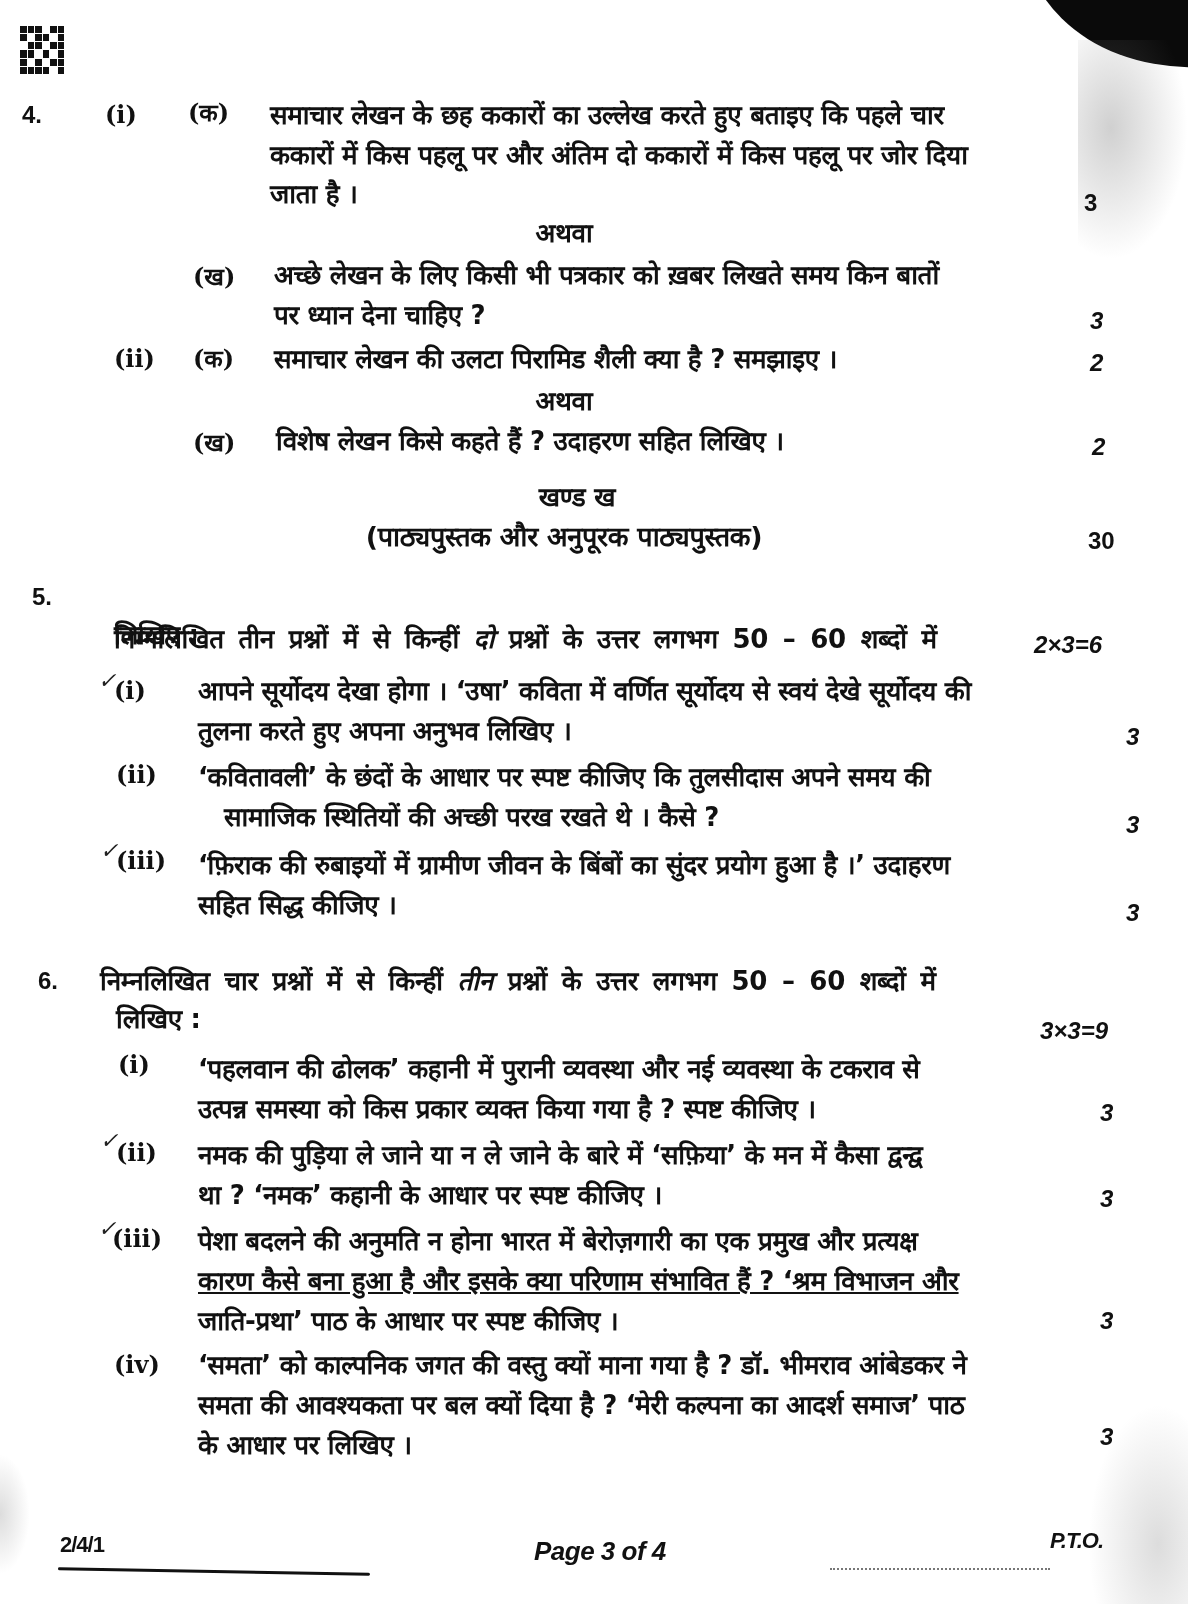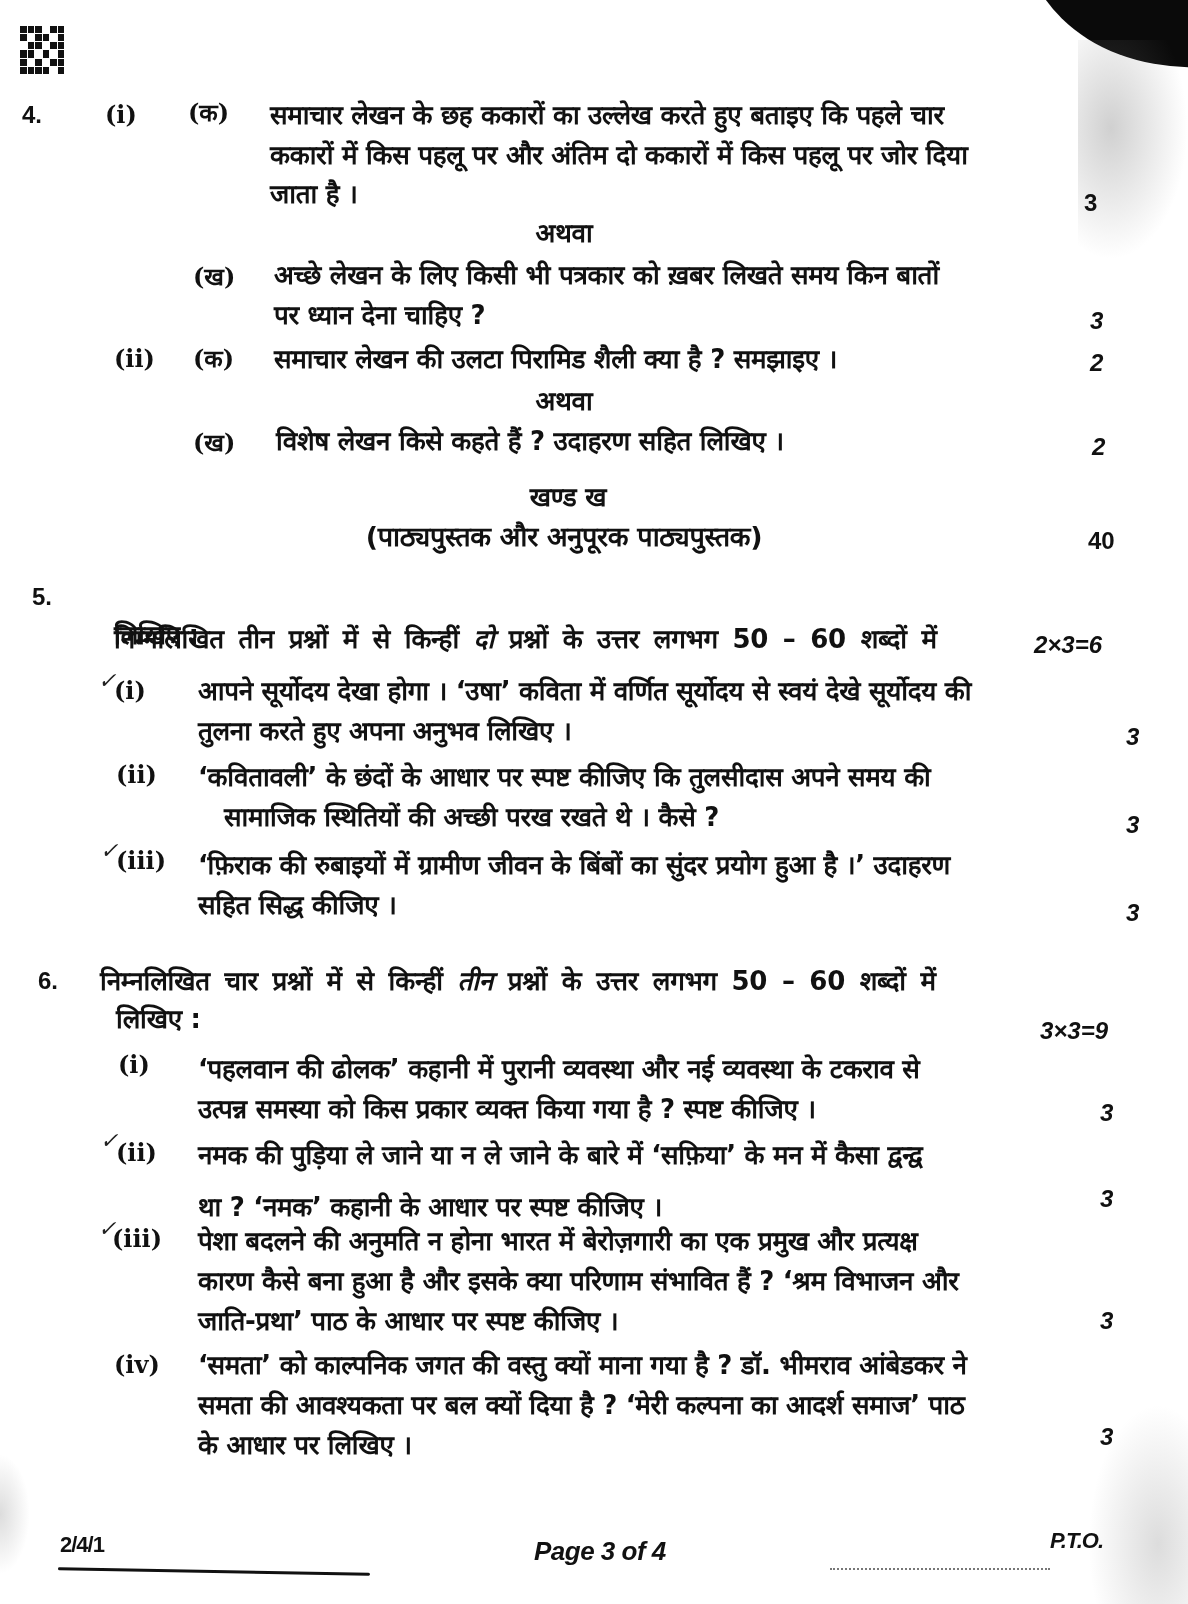--- a/index.html
+++ b/index.html
@@ -119,23 +119,23 @@
     <div class="abs mark" style="left:1090px; top:344px;">2</div>
 
     <div class="abs t center" style="left:0; width:1128px; top:382px;">अथवा</div>
 
     <div class="abs lbl" style="left:193px; top:424px;">(ख)</div>
     <div class="abs t" style="left:276px; top:422px;">विशेष लेखन किसे कहते हैं ? उदाहरण सहित लिखिए ।</div>
     <div class="abs mark" style="left:1092px; top:428px;">2</div>
   </div>
 
   <div>
-    <div class="abs t center" style="left:4px; width:1128px; top:478px;">खण्ड ख</div>
+    <div class="abs t center" style="left:13px; width:1128px; top:478px;">खण्ड ख</div>
     <div class="abs t center" style="left:0; width:1128px; top:518px; font-size:27px;">(पाठ्यपुस्तक और अनुपूरक पाठ्यपुस्तक)</div>
-    <div class="abs mark up" style="left:1088px; top:522px;">40</div>
+    <div class="abs mark up" style="left:1088px; top:522px;">30</div>
   </div>
 
   <div>
     <div class="abs qnum" style="left:32px; top:578px;">5.</div>
     <div class="abs t" style="left:114px; top:578px; word-spacing:6px;margin-top:42px;">
       <span>निम्नलिखित तीन प्रश्नों में से किन्हीं</span>
       <span style="font-style:italic;">दो</span>
       <span>प्रश्नों के उत्तर लगभग 50 – 60  शब्दों में</span>
     </div>
     <div class="abs t" style="left:114px; top:616px;">लिखिए :</div>
@@ -170,27 +170,27 @@
     <div class="abs mark" style="left:1040px; top:1012px;">3×3=9</div>
 
     <div class="abs lbl" style="left:118px; top:1046px;">(i)</div>
     <div class="abs t" style="left:198px; top:1050px;">‘पहलवान की ढोलक’ कहानी में पुरानी व्यवस्था और नई व्यवस्था के टकराव से</div>
     <div class="abs t" style="left:198px; top:1090px;">उत्पन्न समस्या को किस प्रकार व्यक्त किया गया है ? स्पष्ट कीजिए ।</div>
     <div class="abs mark" style="left:1100px; top:1094px;">3</div>
 
     <div class="abs lbl" style="left:116px; top:1134px;">(ii)</div>
     <div class="tick" style="left:100px; top:1128px;">✓</div>
     <div class="abs t" style="left:198px; top:1136px;">नमक की पुड़िया ले जाने या न ले जाने के बारे में ‘सफ़िया’ के मन में कैसा द्वन्द्व</div>
-    <div class="abs t" style="left:198px; top:1176px;margin-top:12px;">था ? ‘नमक’ कहानी के आधार पर स्पष्ट कीजिए ।</div>
+    <div class="abs t" style="left:198px; top:1176px;">था ? ‘नमक’ कहानी के आधार पर स्पष्ट कीजिए ।</div>
     <div class="abs mark" style="left:1100px; top:1180px;">3</div>
 
     <div class="abs lbl" style="left:112px; top:1220px;">(iii)</div>
     <div class="tick" style="left:98px; top:1216px;">✓</div>
     <div class="abs t" style="left:198px; top:1222px;">पेशा बदलने की अनुमति न होना भारत में बेरोज़गारी का एक प्रमुख और प्रत्यक्ष</div>
-    <div class="abs t" style="left:198px; top:1262px;">कारण कैसे बना हुआ है और इसके क्या परिणाम संभावित हैं ? ‘श्रम विभाजन और</div>
+    <div class="abs t" style="left:198px; top:1262px;text-decoration:underline;">कारण कैसे बना हुआ है और इसके क्या परिणाम संभावित हैं ? ‘श्रम विभाजन और</div>
     <div class="abs t" style="left:198px; top:1302px;">जाति-प्रथा’ पाठ के आधार पर स्पष्ट कीजिए ।</div>
     <div class="abs mark" style="left:1100px; top:1302px;">3</div>
 
     <div class="abs lbl" style="left:114px; top:1346px;">(iv)</div>
     <div class="abs t" style="left:198px; top:1346px;">‘समता’ को काल्पनिक जगत की वस्तु क्यों माना गया है ? डॉ. भीमराव आंबेडकर ने</div>
     <div class="abs t" style="left:198px; top:1386px;">समता की आवश्यकता पर बल क्यों दिया है ? ‘मेरी कल्पना का आदर्श समाज’ पाठ</div>
     <div class="abs t" style="left:198px; top:1426px;">के आधार पर लिखिए ।</div>
     <div class="abs mark" style="left:1100px; top:1418px;">3</div>
   </div>
 

